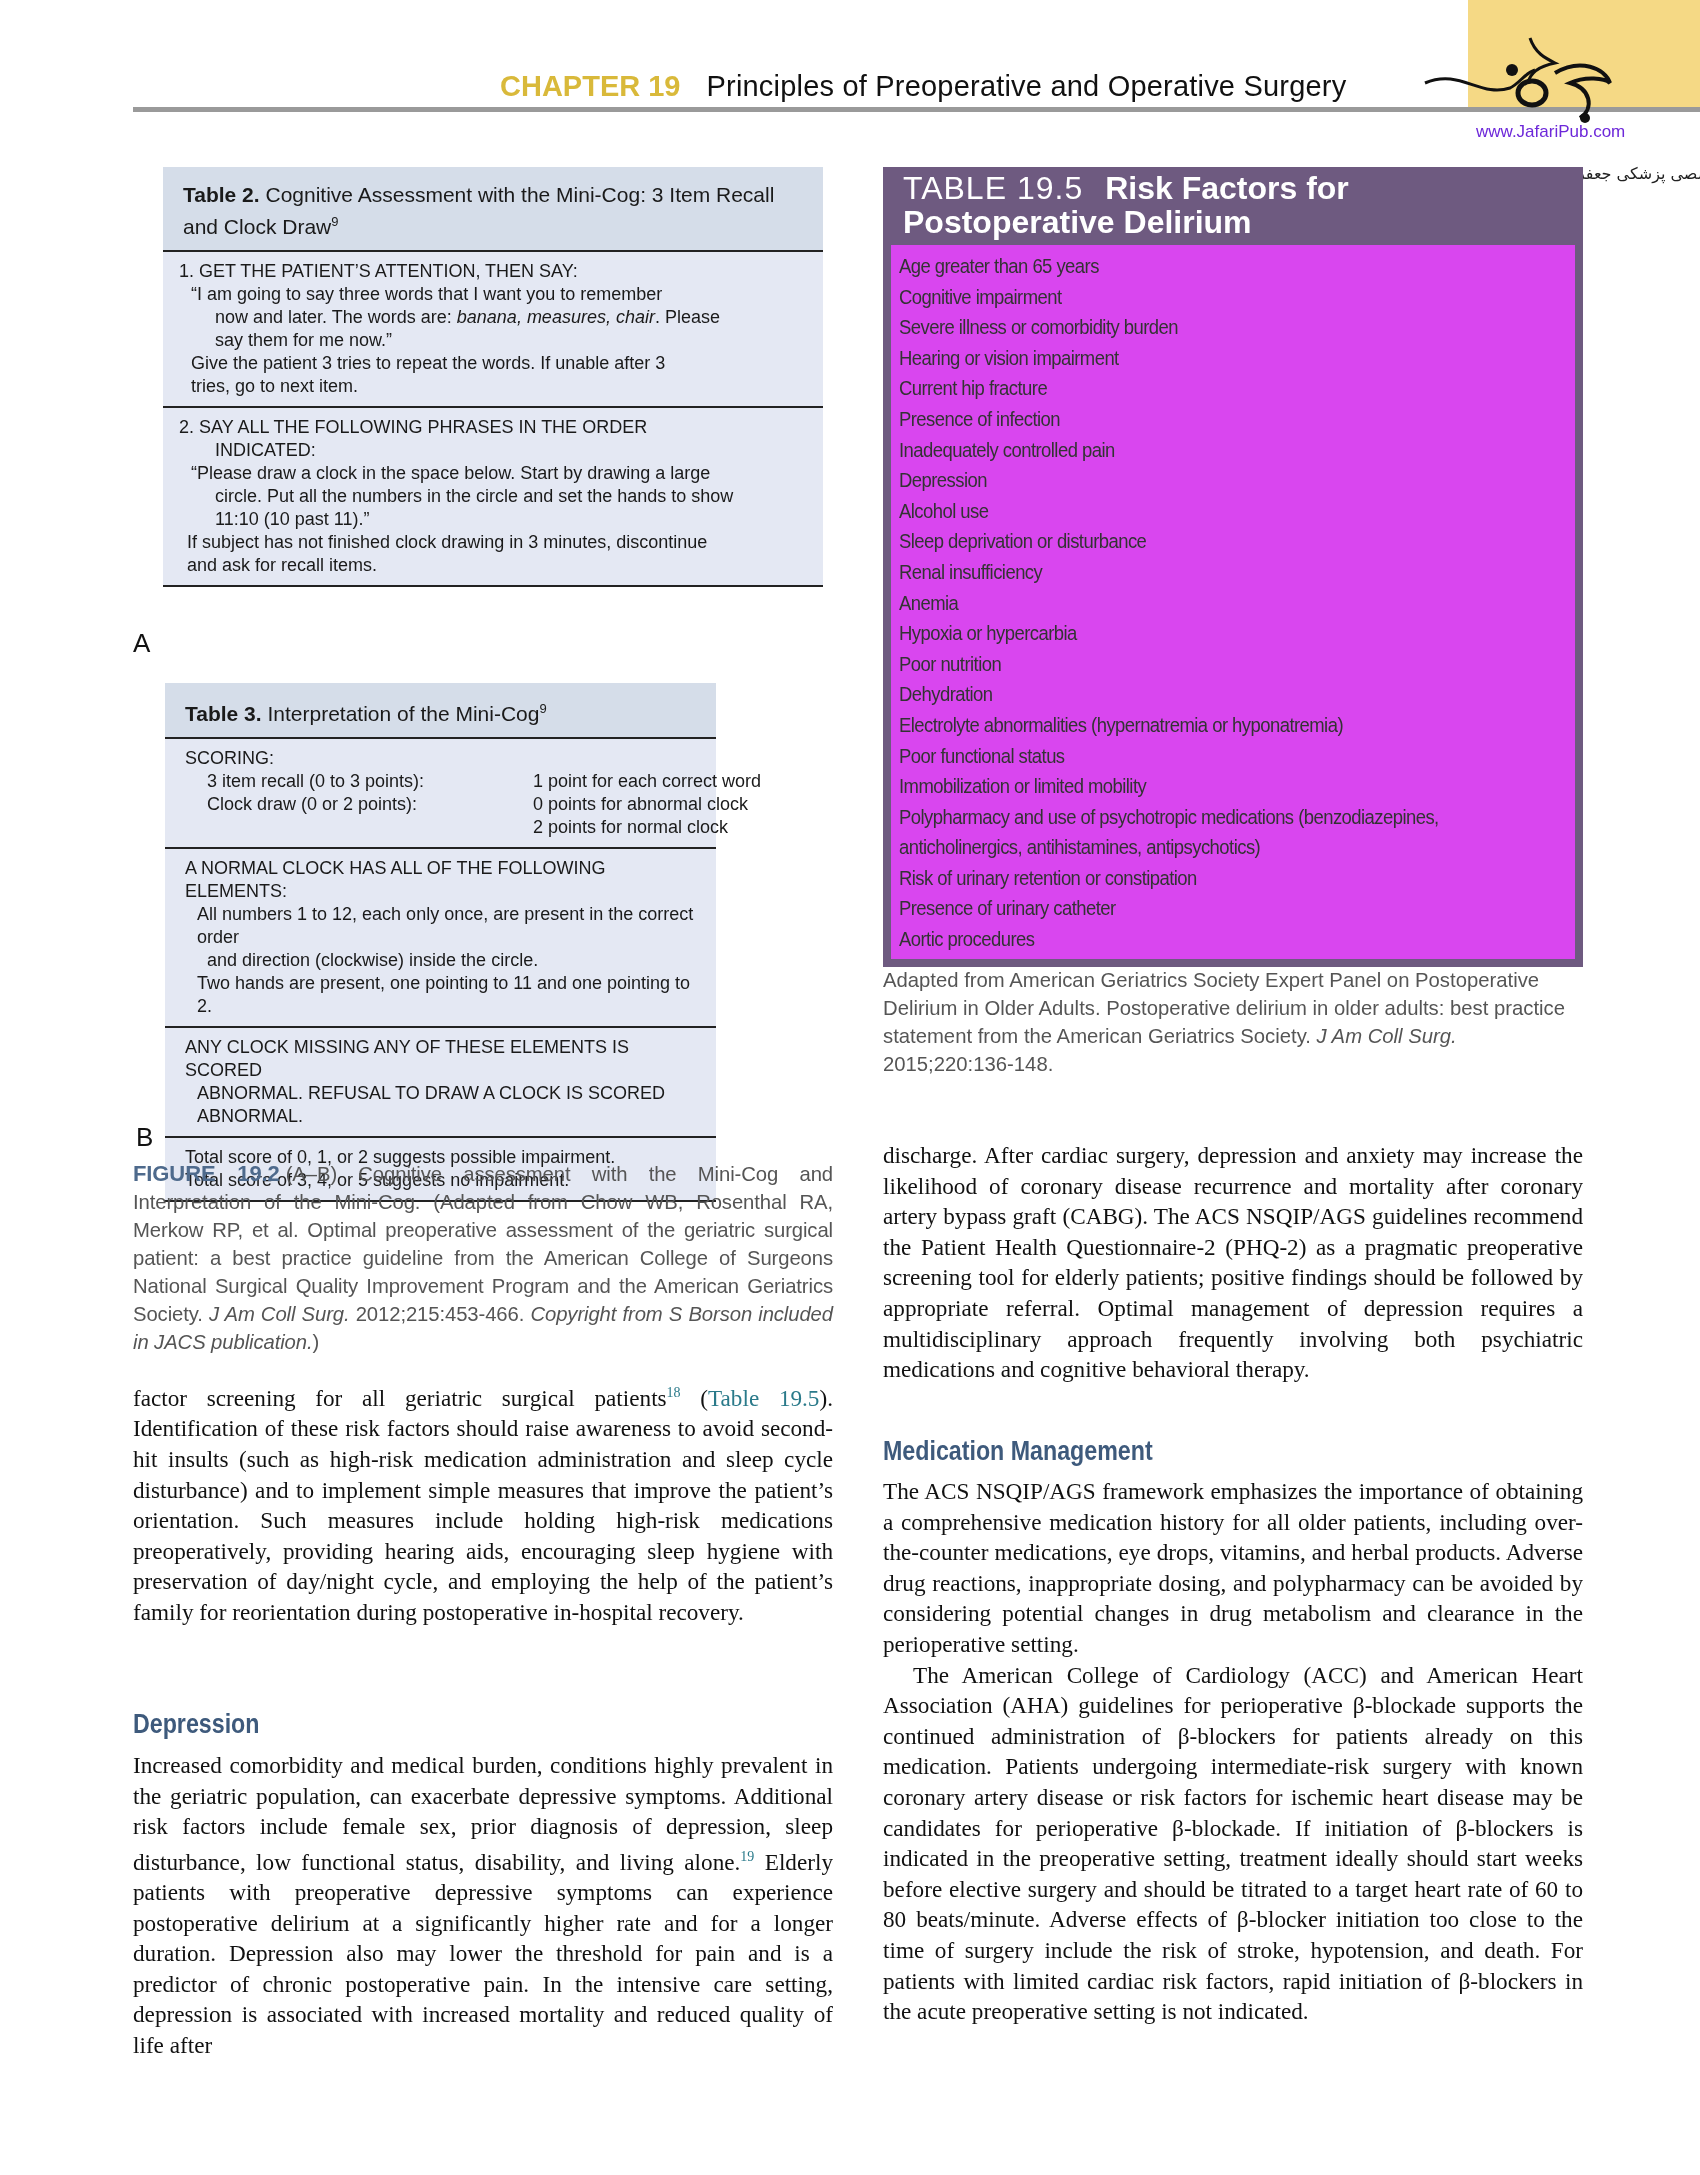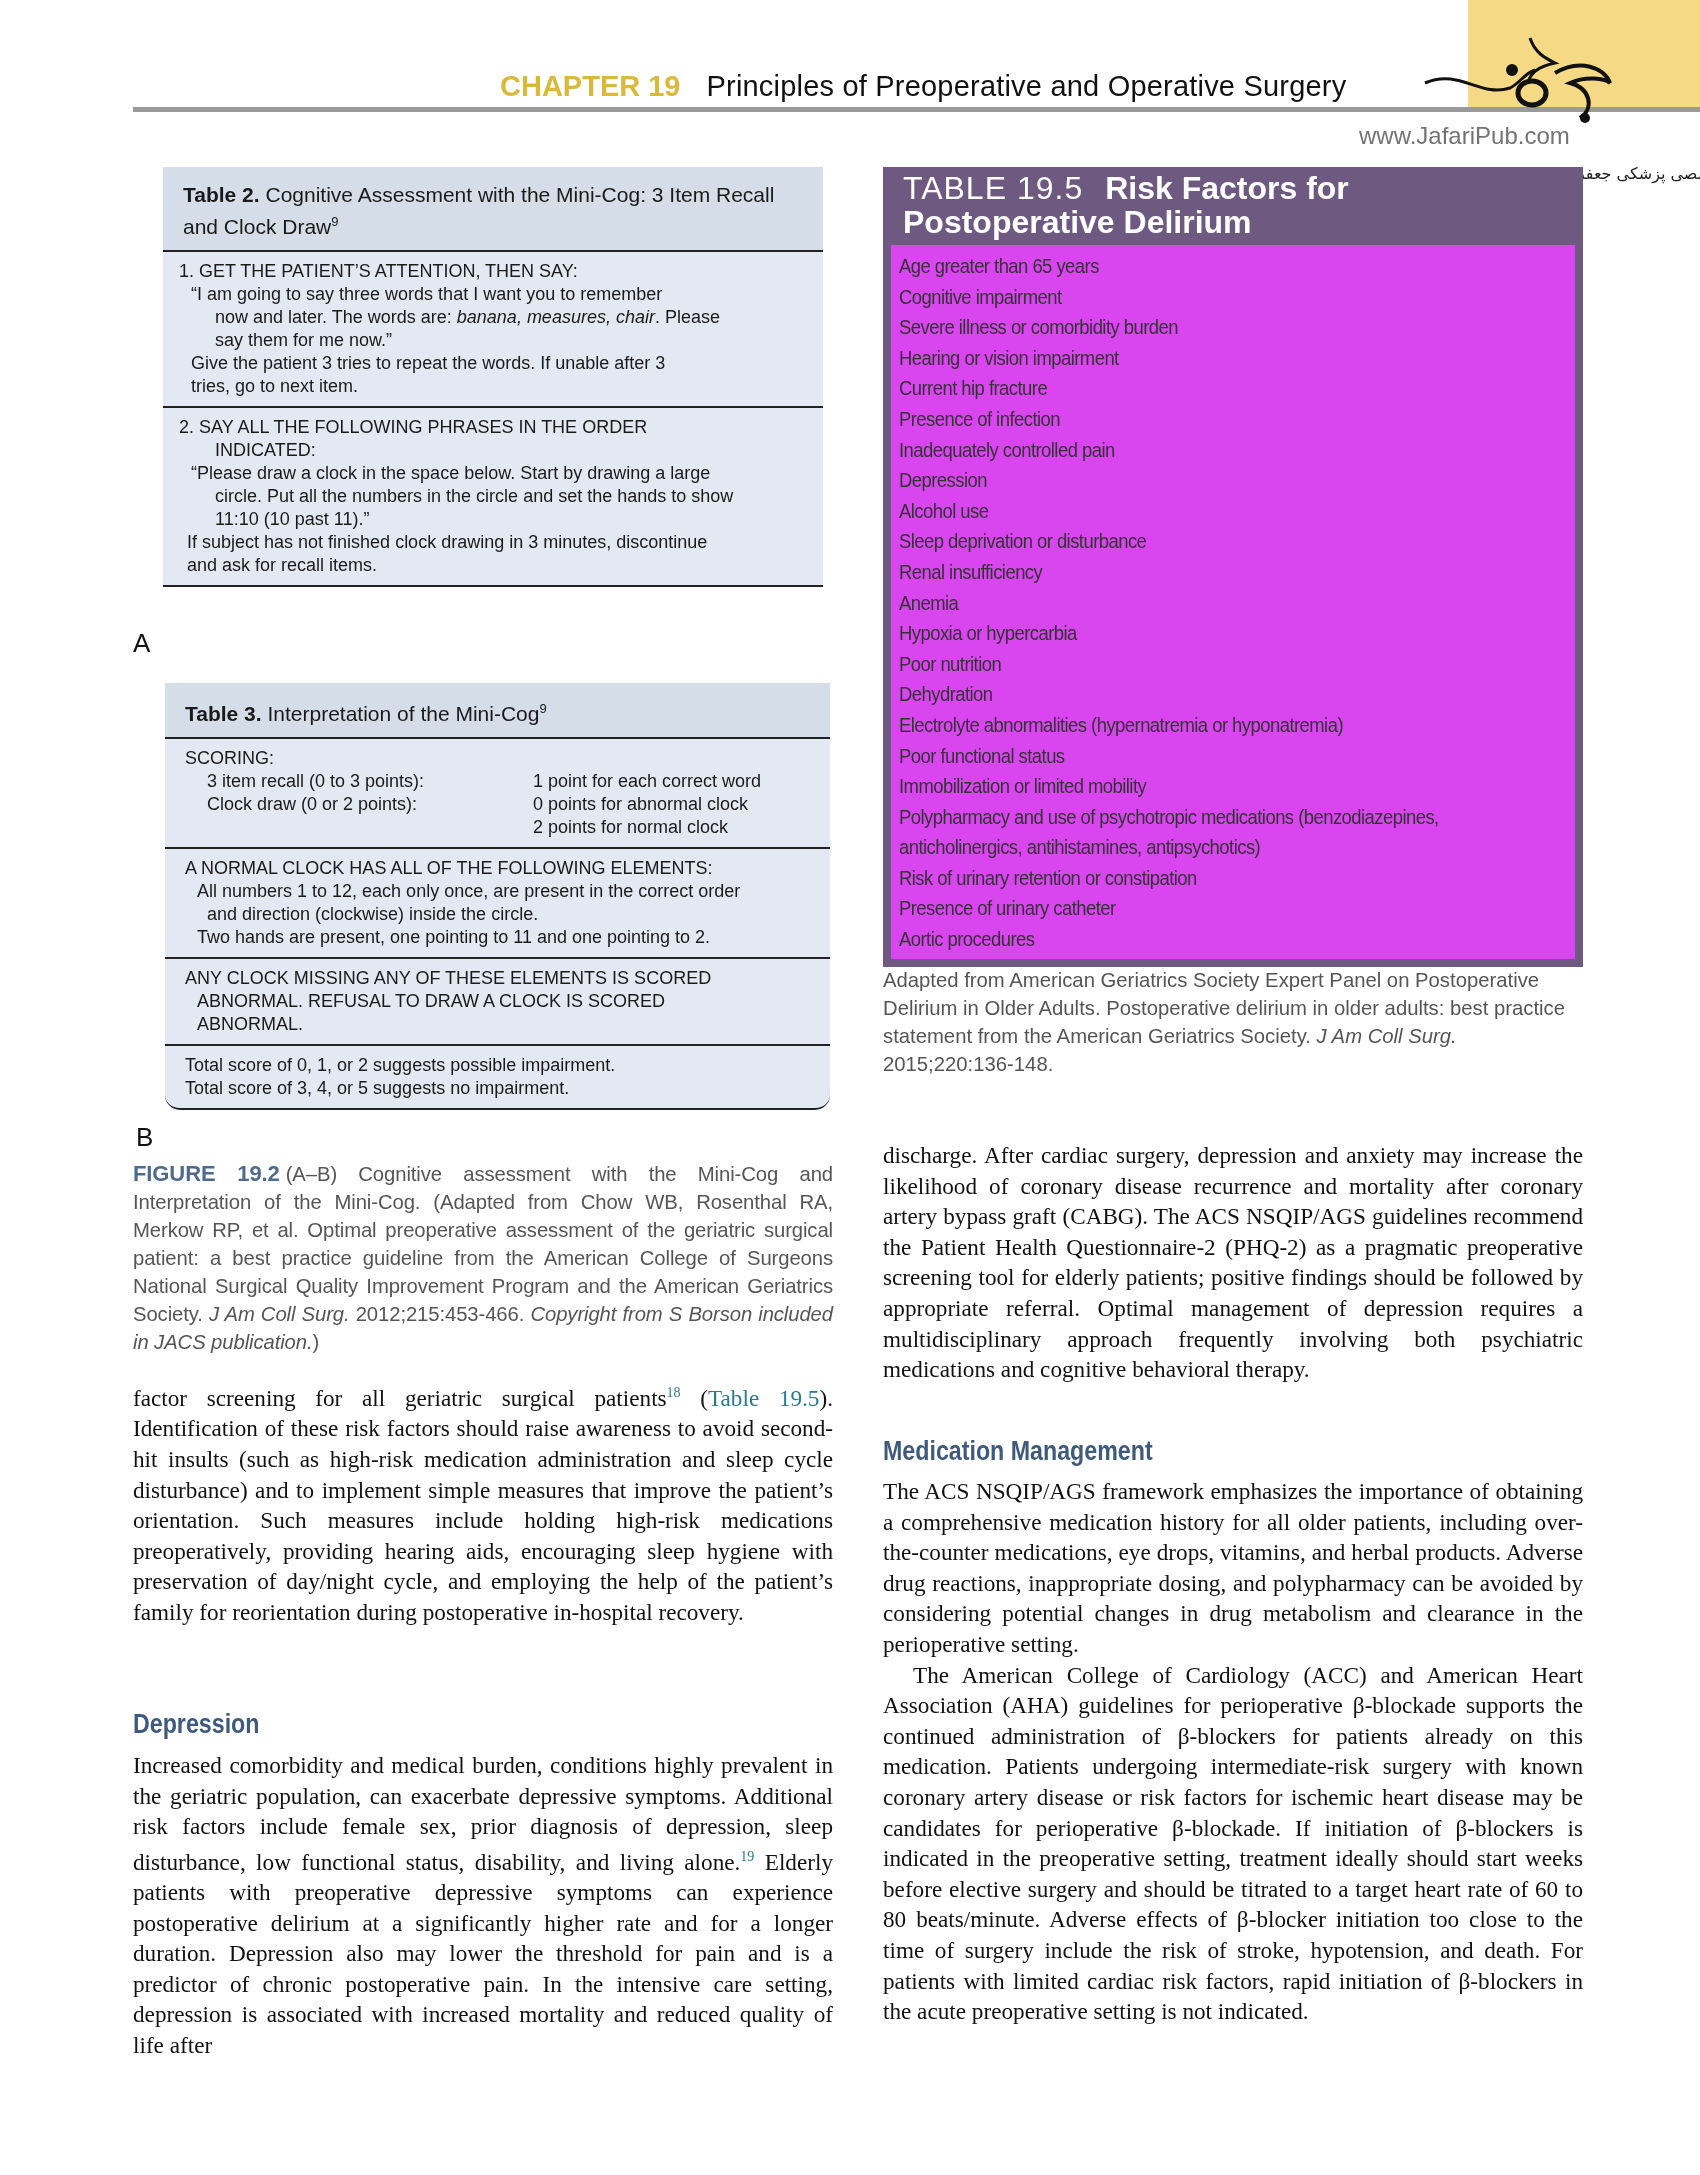--- a/index.html
+++ b/index.html
@@ -5,21 +5,21 @@
   html, body { margin:0; padding:0; background:#ffffff; }
   body { width:1700px; height:2175px; position:relative; overflow:hidden; font-family:"Liberation Sans", sans-serif; color:#111; }
 
   
   .corner-block { position:absolute; left:1468px; top:0; width:232px; height:108px; background:#f5d985; }
   .header-rule { position:absolute; left:133px; top:107px; width:1567px; height:5px; background:#9a9a9a; }
   .running-head { position:absolute; left:500px; top:70px; font-size:29px; white-space:nowrap; letter-spacing:0.2px; }
   .running-head .chap { color:#d9b93a; font-weight:bold; margin-right:26px; letter-spacing:0; }
   .running-head .title { color:#111; }
   .logo { position:absolute; left:1420px; top:28px; width:200px; height:100px; }
-  .site-url { position:absolute; left:1359px; top:122px; font-size:24px; color:#737373; }
+  .site-url { position:absolute; left:1476px; top:122px; font-size:17px; color:#6d28d9; }
   .store-text { position:absolute; left:1530px; top:164px; font-size:16px; color:#222; direction:rtl; font-family:"DejaVu Sans", sans-serif; white-space:nowrap; }
 
   
   .mc-table { position:absolute; background:#e4e8f3; border-bottom:2px solid #222; font-family:"Liberation Sans", sans-serif; color:#1a1a1a; }
   .mc-head { background:#d5dde9; border-bottom:2px solid #222; padding:14px 16px 10px 20px; font-size:21px; line-height:27px; }
   .mc-head b { font-weight:bold; }
   .mc-head sup { font-size:13px; }
   .mc-sec { padding:8px 16px 8px 16px; font-size:18px; line-height:23px; border-bottom:2px solid #222; }
   .mc-sec:last-child { border-bottom:none; }
   .ind1 { padding-left:22px; }
@@ -88,21 +88,21 @@
     <div class="ind2">INDICATED:</div>
     <div class="ind3">“Please draw a clock in the space below. Start by drawing a large</div>
     <div class="ind2">circle. Put all the numbers in the circle and set the hands to show</div>
     <div class="ind2">11:10 (10 past 11).”</div>
     <div style="padding-left:8px">If subject has not finished clock drawing in 3 minutes, discontinue</div>
     <div style="padding-left:8px">and ask for recall items.</div>
   </div>
 </div>
 <div class="panel-label" style="left:133px; top:628px;">A</div>
 
-<div class="mc-table" style="left:165px; top:683px; width:665px;border-radius:15px;">
+<div class="mc-table" style="left:165px; top:683px; width:551px;">
   <div class="mc-head" style="padding-top:12px;">
     <b>Table 3.</b><span> Interpretation of the Mini-Cog</span><sup>9</sup>
   </div>
   <div class="mc-sec" style="padding-left:20px;">
     <div>SCORING:</div>
     <div class="scoring-grid">
       <div class="ind1">3 item recall (0 to 3 points):</div>
       <div>1 point for each correct word</div>
       <div class="ind1">Clock draw (0 or 2 points):</div>
       <div>0 points for abnormal clock</div>

